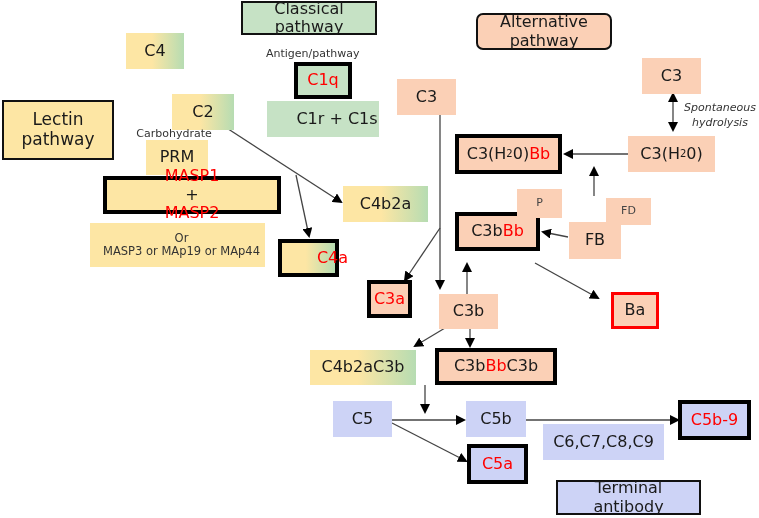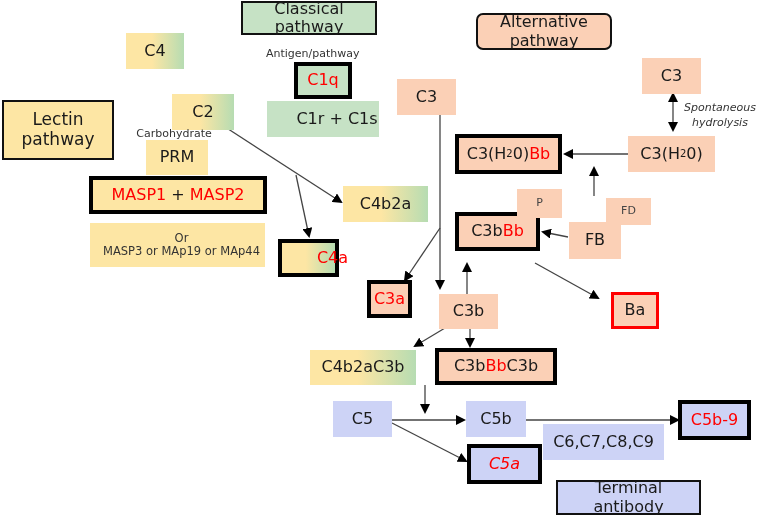--- a/index.html
+++ b/index.html
@@ -55,21 +55,21 @@
 <div class="box grn blk f16" style="left:241px;top:1px;width:136px;height:34px;">Classical pathway</div>
 <div class="box org blk f16" style="left:476px;top:13px;width:136px;height:37px;border-radius:7px;">Alternative pathway</div>
 <div class="box yel blk f16" style="left:2px;top:100px;width:112px;height:60px;white-space:pre-line;font-size:17px;">Lectin
 pathway</div>
 <div class="box blu blk f16" style="left:556px;top:480px;width:145px;height:35px;">Terminal antibody</div>
 
 <div class="box yg f16" style="left:126px;top:33px;width:58px;height:36px;">C4</div>
 <div class="box yg f16" style="left:172px;top:66px;width:62px;height:36px;margin-top:28px;">C2</div>
 <div class="lbl" style="left:132px;top:127px;width:84px;">Carbohydrate</div>
 <div class="box yel f16" style="left:146px;top:140px;width:62px;height:35px;">PRM</div>
-<div class="box yel red f16" style="left:89px;top:176px;width:178px;height:38px;">
+<div class="box yel red f16" style="left:103px;top:176px;width:178px;height:38px;flex-direction:column;">
   <span class="rt">MASP1</span>
     <span style="white-space:pre;"> + </span>
     <span class="rt">MASP2</span>
 </div>
 <div class="box yel" style="left:90px;top:223px;width:175px;height:44px;font-size:11.5px;white-space:pre-line;color:#333;padding-left:8px;">Or
 MASP3 or MAp19 or MAp44</div>
 <div class="box yg red f16" style="left:278px;top:239px;width:61px;height:38px;padding-left:48px;">
     <span class="rt">C4a</span>
   </div>
 
@@ -109,19 +109,19 @@
 <div class="box org f16" style="left:439px;top:294px;width:59px;height:35px;">C3b</div>
 <div class="box yg f16" style="left:310px;top:350px;width:106px;height:35px;">C4b2aC3b</div>
 <div class="box org red f16" style="left:435px;top:348px;width:122px;height:37px;">
   <span>C3b</span>
     <span class="rt">Bb</span>
     <span>C3b</span>
 </div>
 
 <div class="box blu f16" style="left:333px;top:401px;width:59px;height:36px;">C5</div>
 <div class="box blu f16" style="left:466px;top:401px;width:60px;height:36px;">C5b</div>
-<div class="box blu red f16" style="left:467px;top:444px;width:75px;height:40px;font-style:italic;">
+<div class="box blu red f16" style="left:467px;top:444px;width:61px;height:40px;">
     <span class="rt">C5a</span>
   </div>
 <div class="box blu red f16" style="left:678px;top:400px;width:73px;height:40px;">
     <span class="rt">C5b-9</span>
   </div>
 <div class="box blu f16" style="left:543px;top:424px;width:121px;height:36px;">C6,C7,C8,C9</div>
 
 </body></html>

